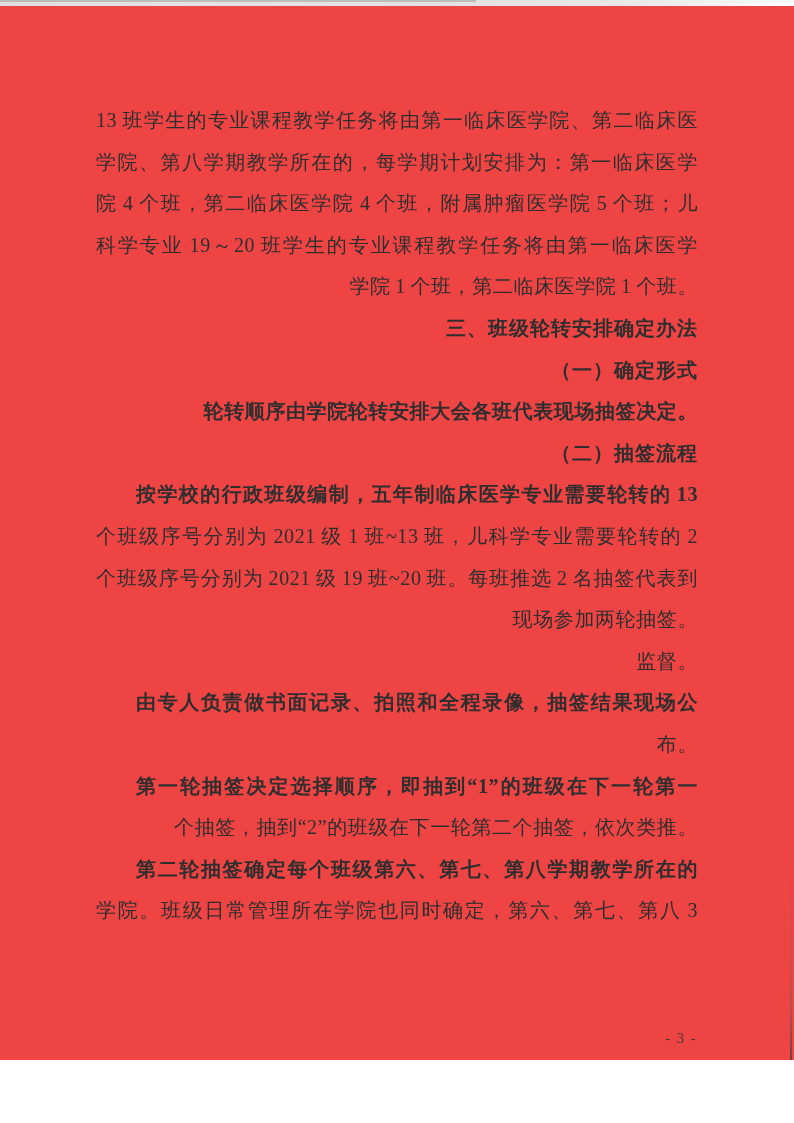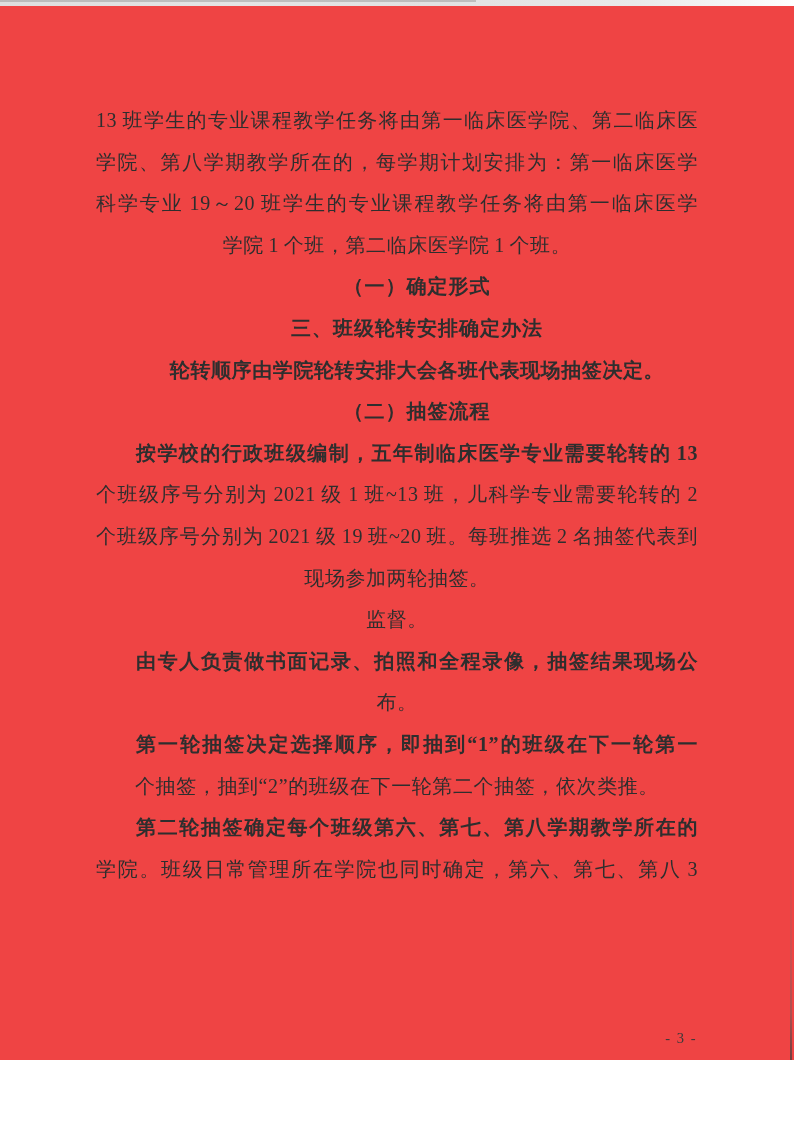--- a/index.html
+++ b/index.html
@@ -39,21 +39,21 @@
   
   .textblock {
     position: absolute; left: 96px; top: 100px; width: 602px;
   }
   .line {
     height: 41.6px;
     line-height: 41.6px;
     font-size: 20px;
     letter-spacing: 0.6px;
     word-spacing: -1px;
-    text-align: center;
+    text-align: right;
     white-space: normal;
   }
   .line.justify {
     text-align: justify;
     text-align-last: justify;
     text-justify: inter-character;
   }
   .line.indent { text-indent: 40px; font-weight: bold; }
   .line.bold { font-weight: bold; letter-spacing: 1px; }
 
@@ -70,24 +70,25 @@
 </head>
 <body>
 
 <div class="page">
 
   <div class="scan-top"></div>
 
   <div class="textblock">
     <div class="line justify">13 班学生的专业课程教学任务将由第一临床医学院、第二临床医</div>
     <div class="line justify">学院、第八学期教学所在的，每学期计划安排为：第一临床医学</div>
+    <div class="line justify">院 4 个班，第二临床医学院 4 个班，附属肿瘤医学院 5 个班；儿</div>
     <div class="line justify">科学专业 19～20 班学生的专业课程教学任务将由第一临床医学</div>
     <div class="line">学院 1 个班，第二临床医学院 1 个班。</div>
+    <div class="line bold indent">三、班级轮转安排确定办法</div>
     <div class="line bold indent">（一）确定形式</div>
-    <div class="line bold indent">三、班级轮转安排确定办法</div>
     <div class="line indent">轮转顺序由学院轮转安排大会各班代表现场抽签决定。</div>
     <div class="line bold indent">（二）抽签流程</div>
     <div class="line indent justify">按学校的行政班级编制，五年制临床医学专业需要轮转的 13</div>
     <div class="line justify">个班级序号分别为 2021 级 1 班~13 班，儿科学专业需要轮转的 2</div>
     <div class="line justify">个班级序号分别为 2021 级 19 班~20 班。每班推选 2 名抽签代表到</div>
     <div class="line">现场参加两轮抽签。</div>
     <div class="line">监督。</div>
     <div class="line indent justify">由专人负责做书面记录、拍照和全程录像，抽签结果现场公</div>
     <div class="line">布。</div>
     <div class="line indent justify">第一轮抽签决定选择顺序，即抽到“1”的班级在下一轮第一</div>

